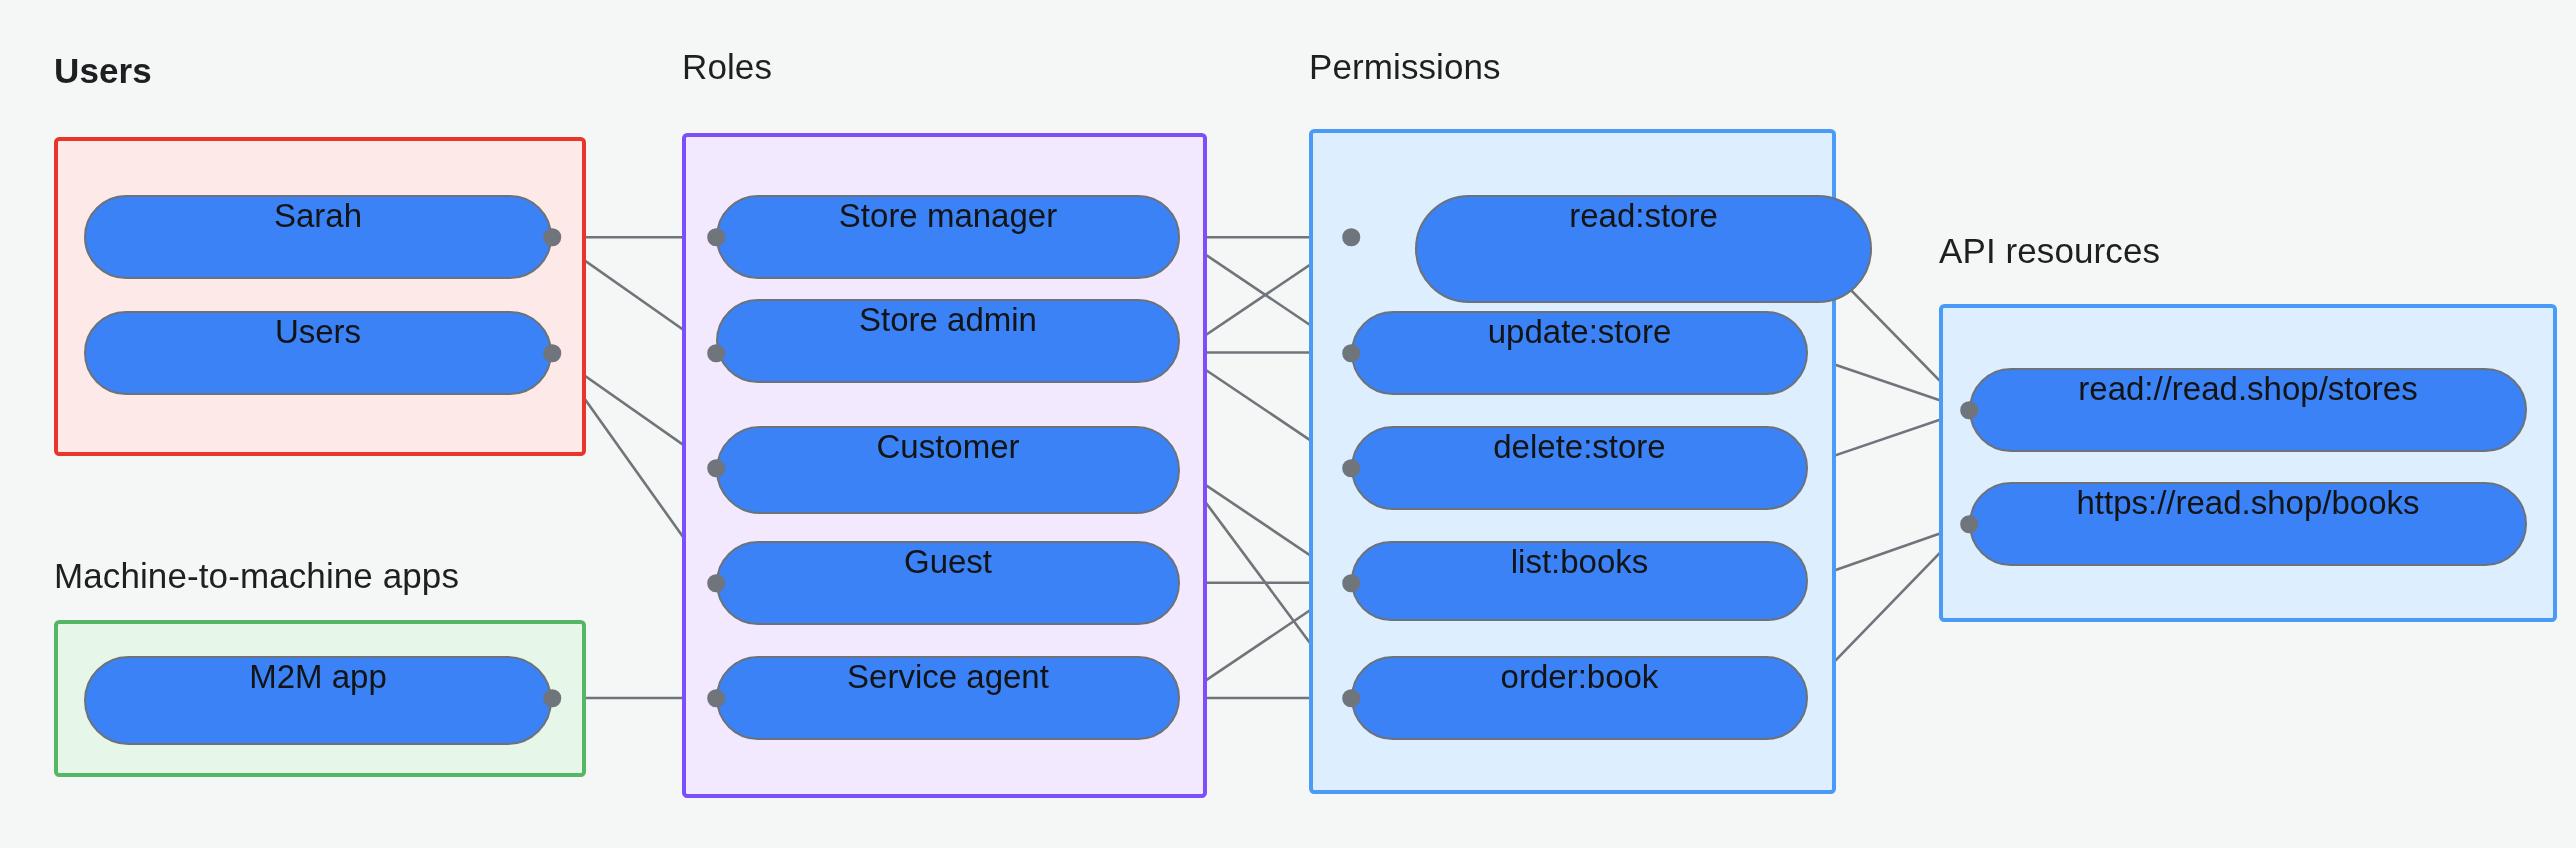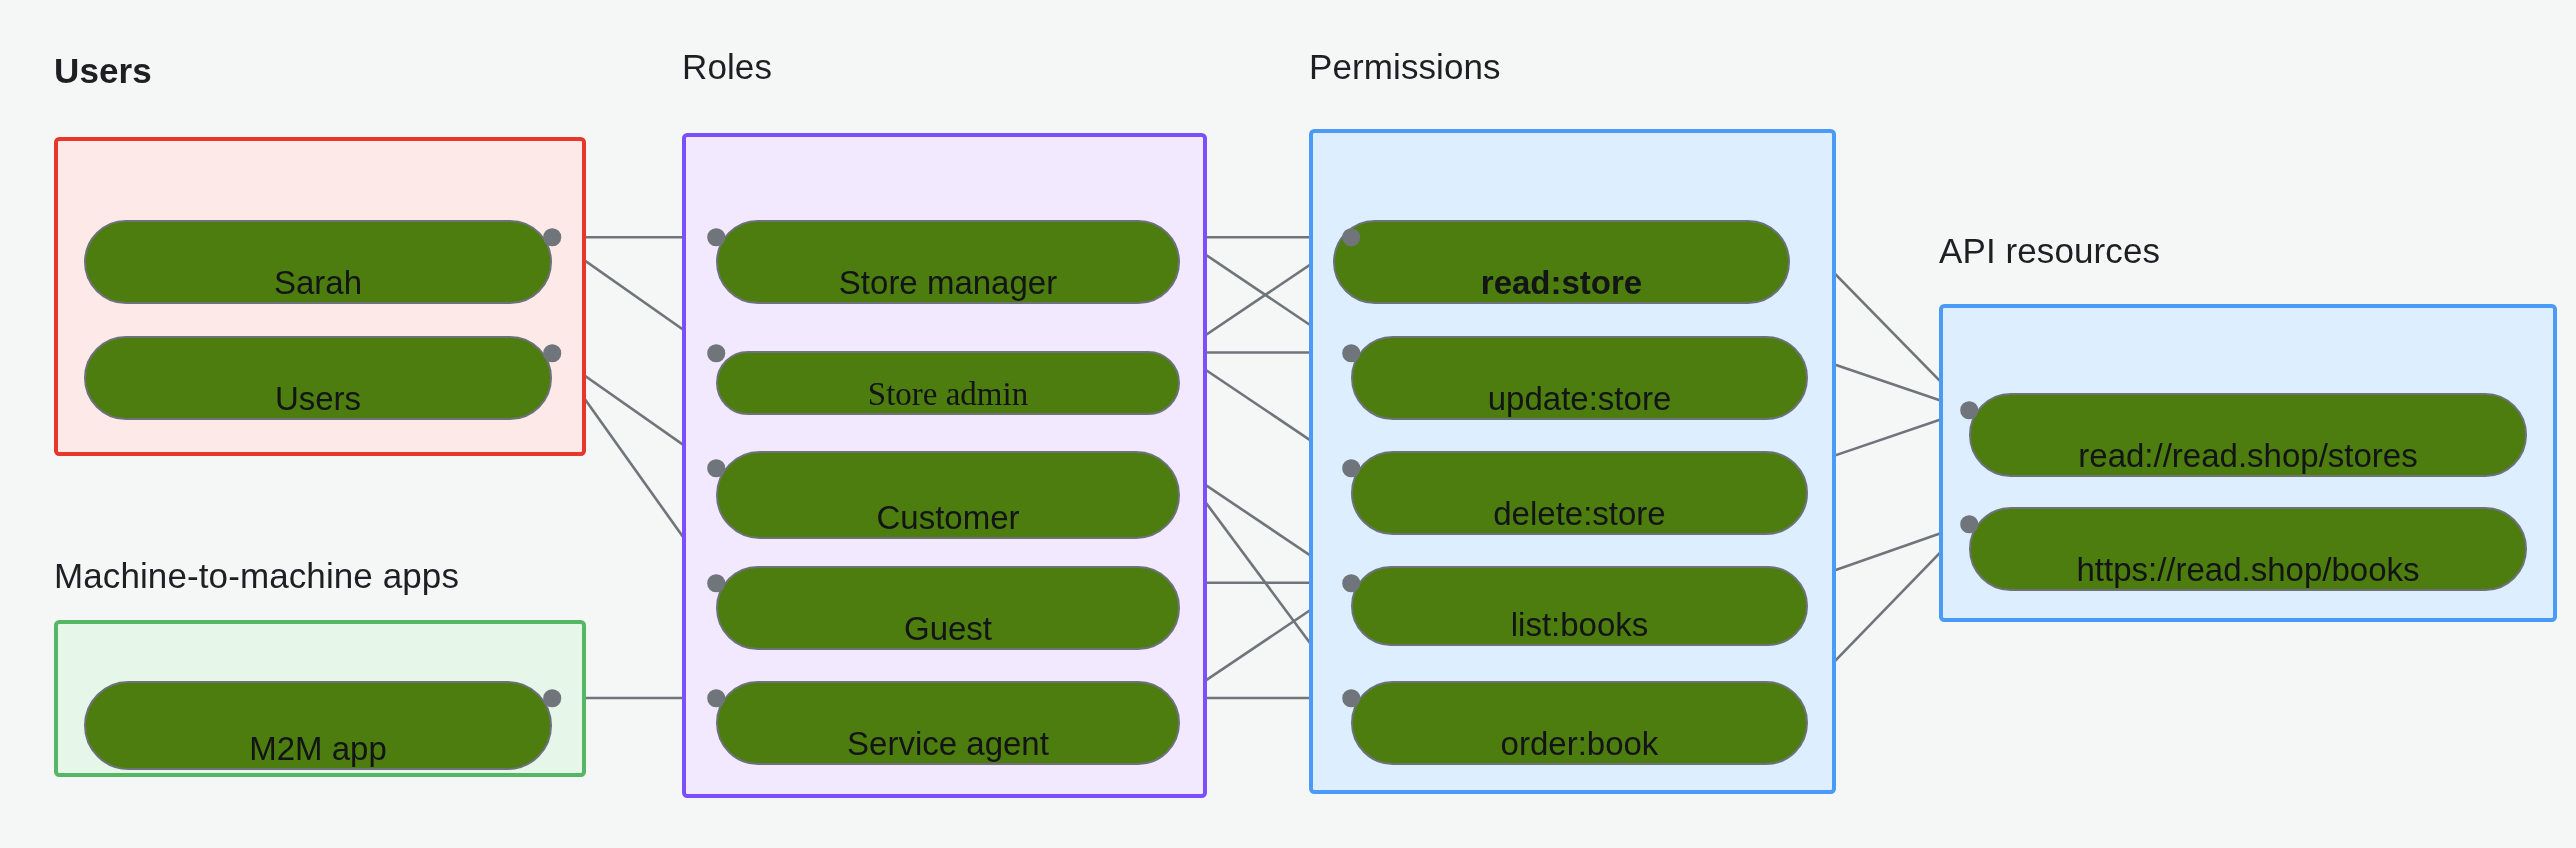--- a/index.html
+++ b/index.html
@@ -35,31 +35,30 @@
   .g-users      {border:4.4px solid #e8362a; background:#fdeae8;}
   .g-m2m        {border:4.4px solid #55b765; background:#e6f7e9;}
   .g-roles      {border:4.4px solid #7b4ffb; background:#f2e9fe;}
   .g-perms      {border:4.4px solid #4a9bf7; background:#ddeeff;}
   .g-api        {border:4.4px solid #4a9bf7; background:#ddeeff;}
 
   
   .node{
     position:absolute;
     box-sizing:border-box;
-    background:#4d7c0f;
+    background:#3b82f6;
     border:2.6px solid #6c7278;
     border-radius:872px;
     display:flex;
-    align-items:flex-end;
+    align-items:flex-start;
     justify-content:center;
     font-size:33px;
     color:#121416;
     white-space:nowrap;
     z-index:4;
-    margin-top:25px;
   }
   .port{
     position:absolute;
     width:17.5px;height:17.5px;
     border-radius:50%;
     background:#6f757b;
     z-index:5;
     transform:translate(-50%,-50%);
   }
 </style>
@@ -119,21 +118,21 @@
   <div class="port" style="left:552px;top:698px;"></div>
 
   <div class="group-label" style="left:682px;top:47px;">Roles</div>
   <div class="group g-roles" style="left:682px;top:133px;width:525px;height:665px;"></div>
 
   <div class="node" style="left:716px;top:195px;width:464px;height:84px;">
     <span>Store manager</span>
   </div>
   <div class="port" style="left:716px;top:237px;"></div>
 
-  <div class="node" style="left:716px;top:326px;width:464px;height:64px;font-family:Liberation Serif, serif;">
+  <div class="node" style="left:716px;top:299px;width:464px;height:84px;">
     <span>Store admin</span>
   </div>
   <div class="port" style="left:716px;top:353px;"></div>
 
   <div class="node" style="left:716px;top:426px;width:464px;height:88px;">
     <span>Customer</span>
   </div>
   <div class="port" style="left:716px;top:468px;"></div>
 
   <div class="node" style="left:716px;top:541px;width:464px;height:84px;">
@@ -142,21 +141,21 @@
   <div class="port" style="left:716px;top:583px;"></div>
 
   <div class="node" style="left:716px;top:656px;width:464px;height:84px;">
     <span>Service agent</span>
   </div>
   <div class="port" style="left:716px;top:698px;"></div>
 
   <div class="group-label" style="left:1309px;top:47px;">Permissions</div>
   <div class="group g-perms" style="left:1309px;top:129px;width:527px;height:665px;"></div>
 
-  <div class="node" style="left:1333px;top:195px;width:457px;height:84px;font-weight:bold;">
+  <div class="node" style="left:1415px;top:195px;width:457px;height:108px;">
     <span>read:store</span>
   </div>
   <div class="port" style="left:1351px;top:237px;"></div>
 
   <div class="node" style="left:1351px;top:311px;width:457px;height:84px;">
     <span>update:store</span>
   </div>
   <div class="port" style="left:1351px;top:353px;"></div>
 
   <div class="node" style="left:1351px;top:426px;width:457px;height:84px;">

